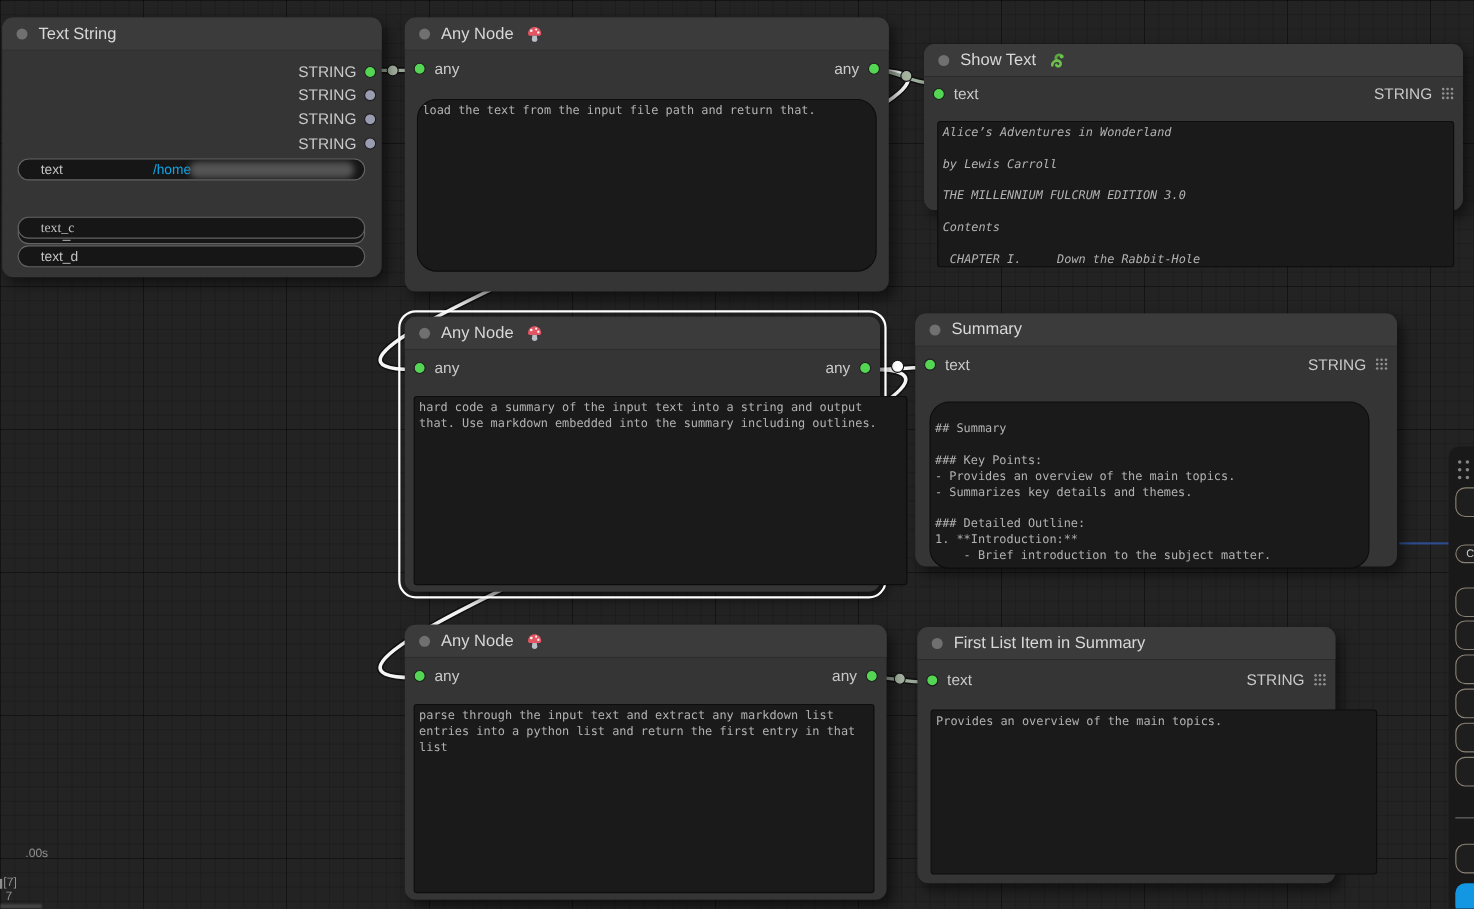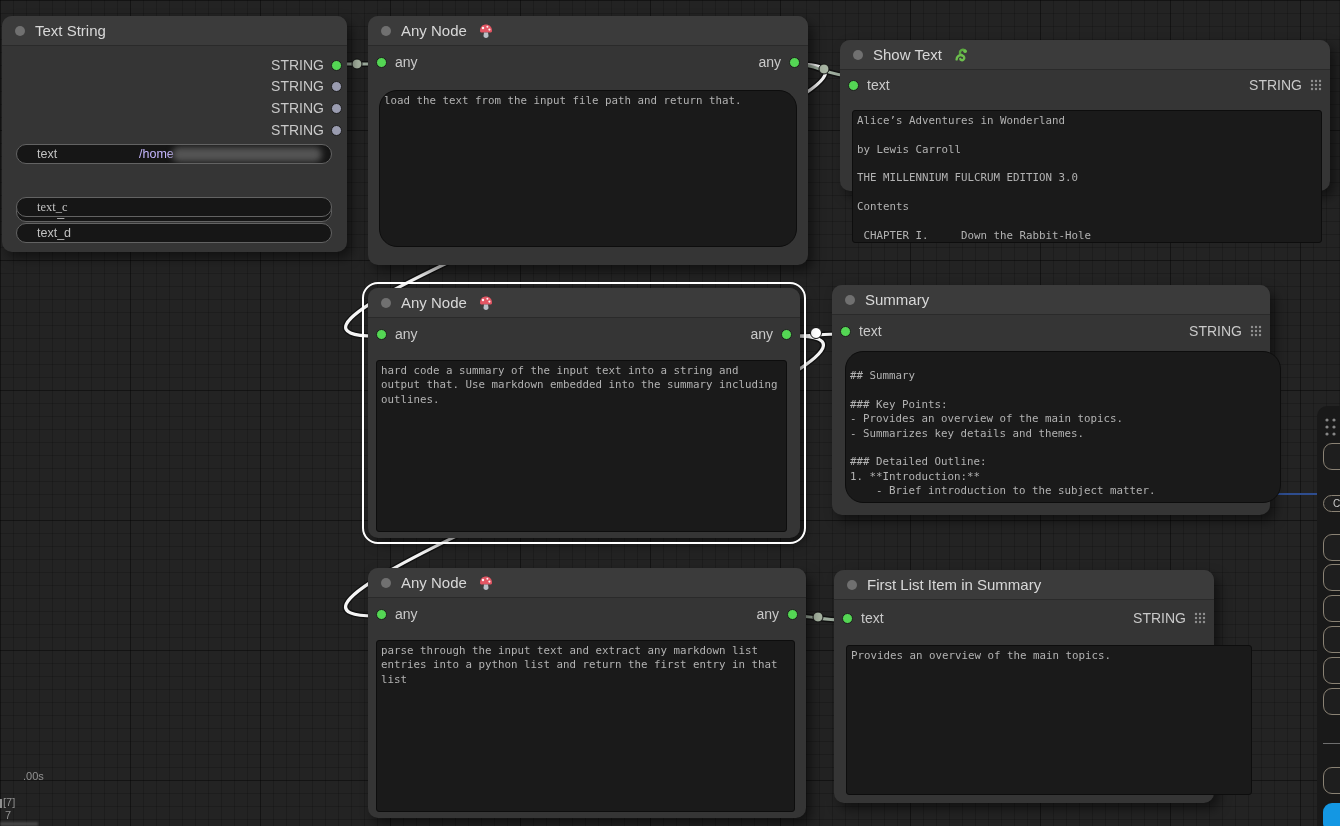--- a/index.html
+++ b/index.html
@@ -46,21 +46,21 @@
     font-family:"DejaVu Sans Mono",monospace;font-size:10.8px;line-height:14.35px;
     color:#b2b2b2;white-space:pre-wrap;word-break:break-word;overflow:hidden;
   }
   .out-row{position:absolute;right:5px;height:20px;display:flex;align-items:center;gap:7px;}
   .pill{
     position:absolute;left:14px;width:316px;height:20px;box-sizing:border-box;
     background:#161616;border:1px solid #636363;border-radius:10px;
     display:flex;align-items:center;overflow:hidden;
   }
   .pill-label{font-size:12.5px;color:#c2c2c2;margin-left:20px;}
-  .pill-value{position:absolute;left:122px;font-size:12.5px;color:#c4b5fd;}
+  .pill-value{position:absolute;left:122px;font-size:12.5px;color:#0ea5e9;}
   .pill-blur{position:absolute;left:155px;top:2px;width:150px;height:15px;border-radius:8px;background:#545454;filter:blur(3px);}
   .stats{position:absolute;z-index:4;font-size:11px;color:#929292;}
   .toolbar{
     position:absolute;left:1317px;top:406px;width:30px;height:420px;z-index:5;
     background:#191919;border-top-left-radius:10px;
   }
   .tb-btn{
     position:absolute;left:6px;width:34px;height:27px;box-sizing:border-box;
     background:#1e1e1e;border:1.5px solid #8a8274;border-radius:9px;
   }
@@ -204,21 +204,21 @@
             <circle cx="2" cy="6" r="1.2"></circle>
             <circle cx="6" cy="6" r="1.2"></circle>
             <circle cx="10" cy="6" r="1.2"></circle>
             <circle cx="2" cy="10" r="1.2"></circle>
             <circle cx="6" cy="10" r="1.2"></circle>
             <circle cx="10" cy="10" r="1.2"></circle>
           </svg>
       </span>
     </div>
   </div>
-  <div class="textarea" style="left:12px;top:70px;width:470px;height:133px;">Alice’s Adventures in Wonderland
+  <div class="textarea" style="left:12px;top:70px;width:470px;height:133px;font-style:italic;">Alice’s Adventures in Wonderland
 
 by Lewis Carroll
 
 THE MILLENNIUM FULCRUM EDITION 3.0
 
 Contents
 
  CHAPTER I.     Down the Rabbit-Hole</div>
 </div>
 
@@ -239,21 +239,21 @@
   <div class="slot-row">
     <div class="slot-group">
       <span class="slot-dot green"></span>
       <span class="slot-label">any</span>
     </div>
     <div class="slot-group">
       <span class="slot-label">any</span>
       <span class="slot-dot green"></span>
     </div>
   </div>
-  <div class="textarea" style="left:8px;top:72px;width:411px;height:172px;">hard code a summary of the input text into a string and output that. Use markdown embedded into the summary including outlines.</div>
+  <div class="textarea" style="left:8px;top:72px;width:449px;height:172px;">hard code a summary of the input text into a string and output that. Use markdown embedded into the summary including outlines.</div>
 </div>
 
 <div class="node" style="left:832px;top:285px;width:438px;height:230px;">
   <div class="node-header">
     <span class="collapse-dot"></span>
     <span class="node-title">Summary</span>
   </div>
   <div class="slot-row">
     <div class="slot-group">
       <span class="slot-dot green"></span>
@@ -269,21 +269,21 @@
             <circle cx="2" cy="6" r="1.2"></circle>
             <circle cx="6" cy="6" r="1.2"></circle>
             <circle cx="10" cy="6" r="1.2"></circle>
             <circle cx="2" cy="10" r="1.2"></circle>
             <circle cx="6" cy="10" r="1.2"></circle>
             <circle cx="10" cy="10" r="1.2"></circle>
           </svg>
       </span>
     </div>
   </div>
-  <div class="textarea" style="left:13px;top:66px;width:436px;height:152px;border-radius:18px;">
+  <div class="textarea" style="left:13px;top:80px;width:400px;height:152px;border-radius:18px;">
 ## Summary
 
 ### Key Points:
 - Provides an overview of the main topics.
 - Summarizes key details and themes.
 
 ### Detailed Outline:
 1. **Introduction:**
     - Brief introduction to the subject matter.</div>
 </div>

